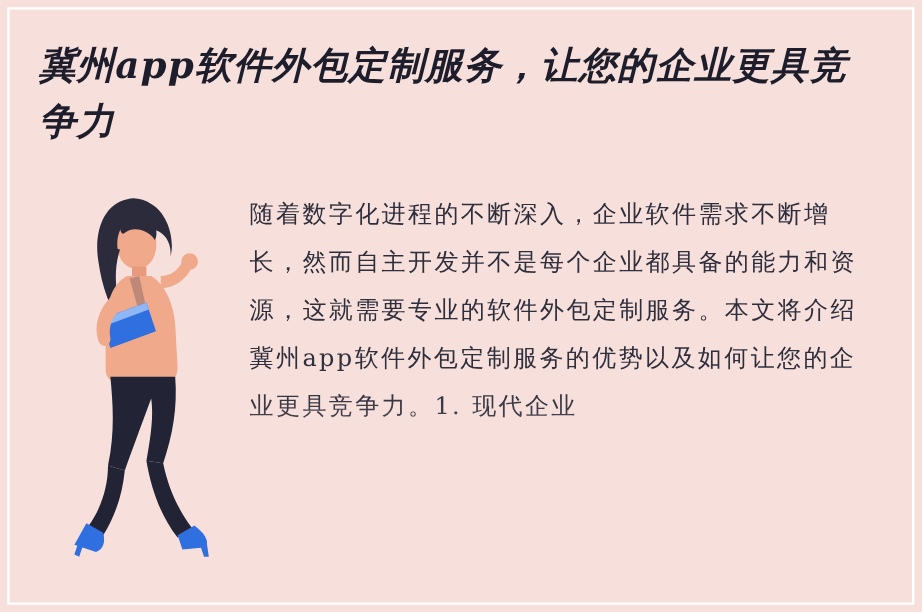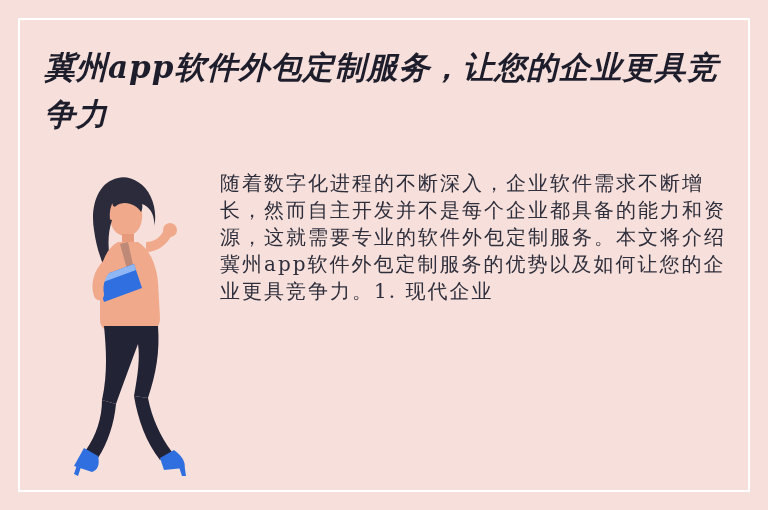--- a/index.html
+++ b/index.html
@@ -13,21 +13,21 @@
     font-family: "Liberation Sans", sans-serif;
     overflow: hidden;
   }
   .card {
     position: absolute;
     left: 0; top: 0;
     width: 768px;
     height: 510px;
     background: #f7e0db;
     box-sizing: border-box;
-    padding: 18px;
+    padding: 6px;
   }
   .inner-frame {
     position: relative;
     width: 100%;
     height: 100%;
     border: 2px solid #ffffff;
     box-sizing: border-box;
   }
   .title {
     position: absolute;
@@ -43,21 +43,21 @@
     white-space: pre-wrap;
     font-style: italic;
   }
   .body-text {
     position: absolute;
     left: 200px;
     top: 150px;
     width: 512px;
     font-family: "DejaVu Serif", serif;
     font-size: 20px;
-    line-height: 27px;
+    line-height: 40px;
     letter-spacing: 2px;
     color: #2e2e3c;
     text-align: left;
     white-space: pre-wrap;
     overflow: hidden;
     height: 300px;
     
     -webkit-mask-image: linear-gradient(to bottom, rgba(0,0,0,1) 0%, rgba(0,0,0,1) 55%, rgba(0,0,0,0.55) 88%, rgba(0,0,0,0.28) 100%);
     mask-image: linear-gradient(to bottom, rgba(0,0,0,1) 0%, rgba(0,0,0,1) 55%, rgba(0,0,0,0.55) 88%, rgba(0,0,0,0.28) 100%);
   }

